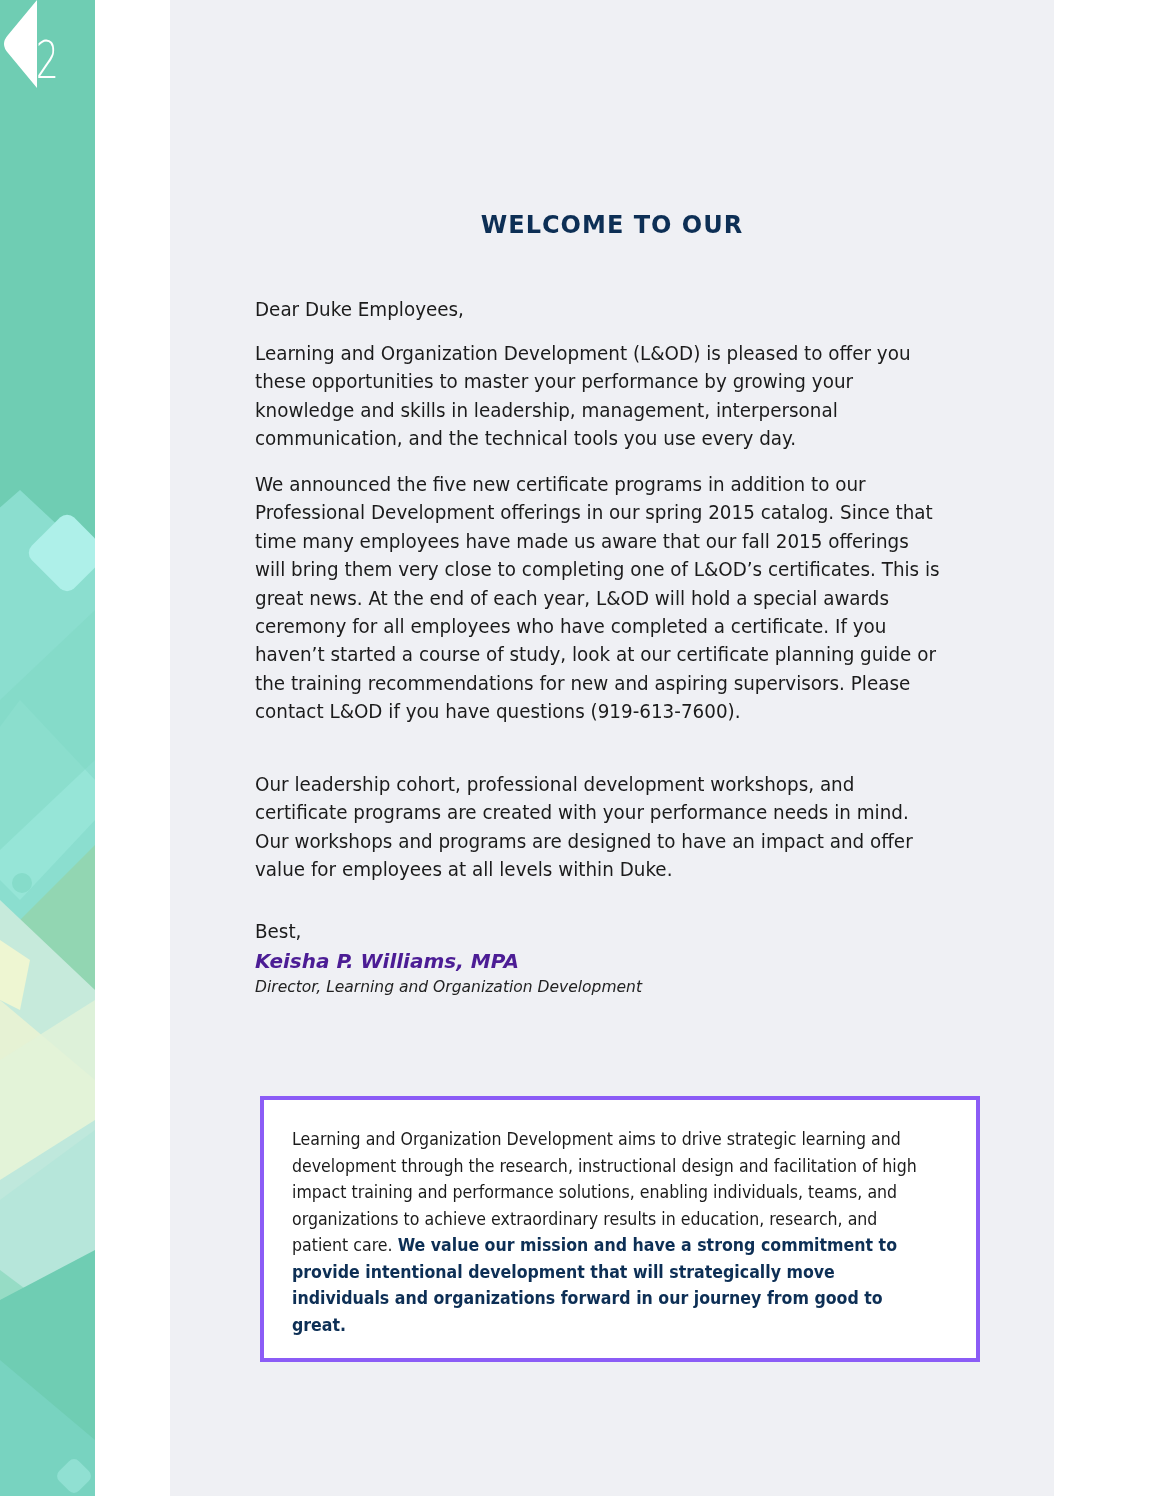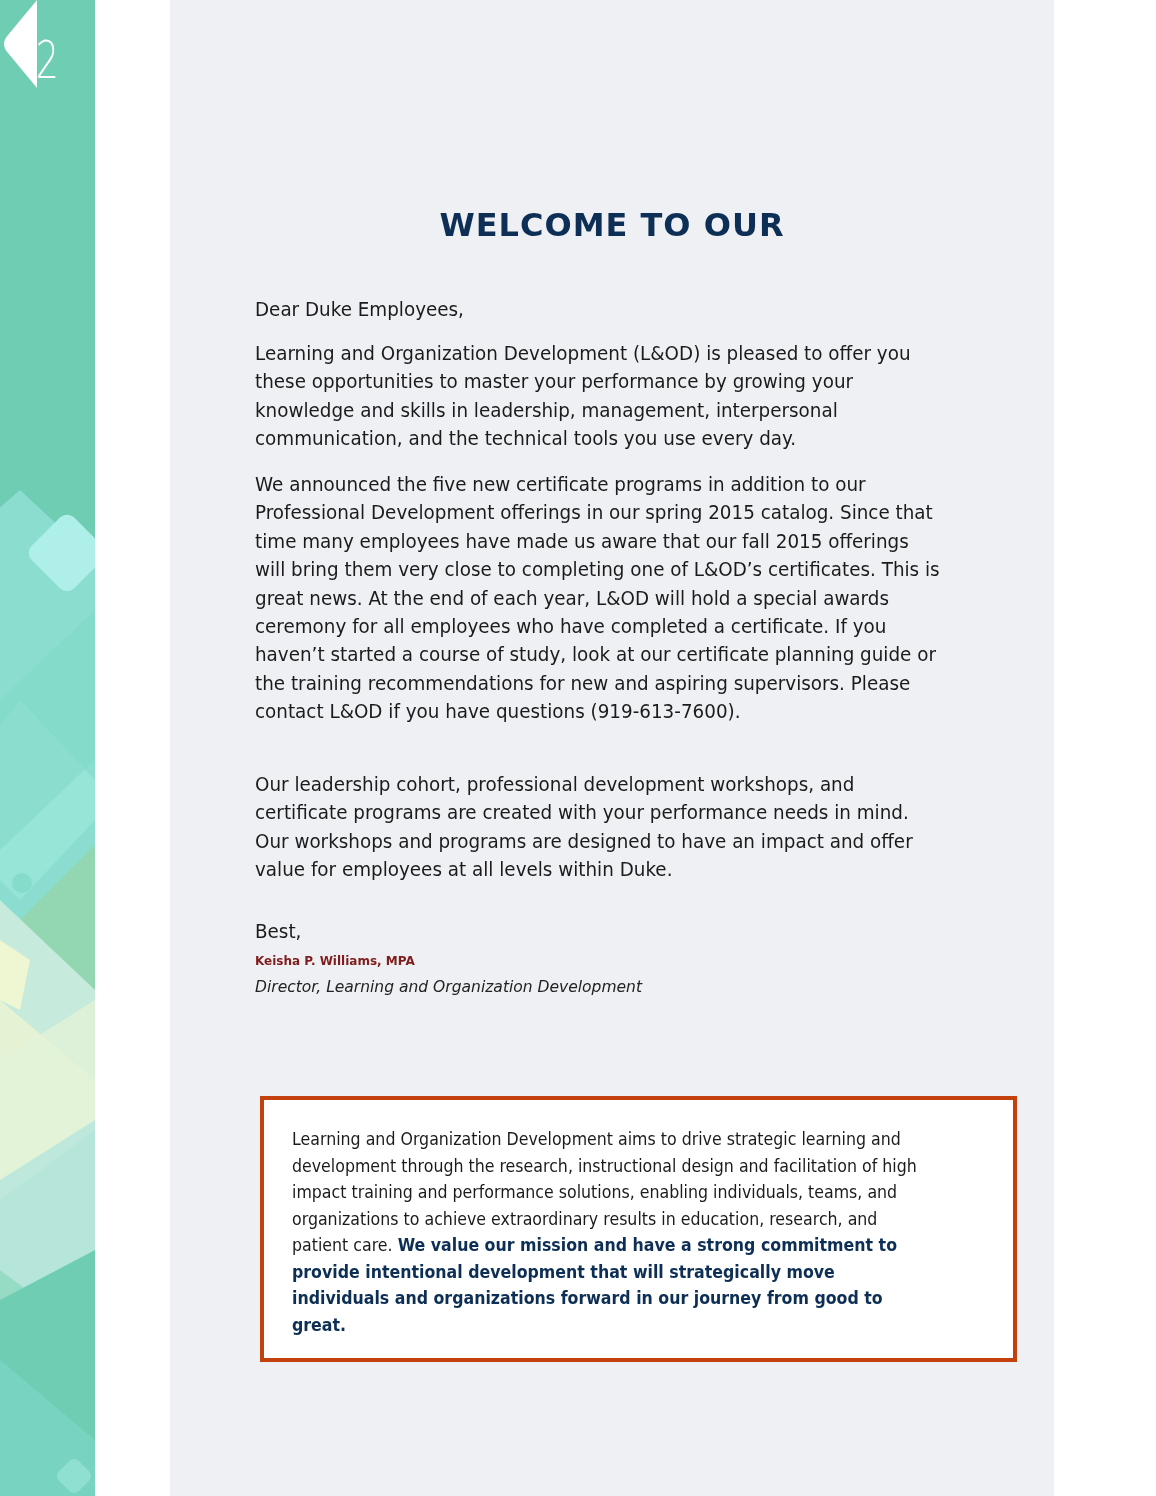--- a/index.html
+++ b/index.html
@@ -24,47 +24,47 @@
     .white-gutter {
       position: absolute; left: 95px; top: 0; width: 75px; height: 1496px; background: #ffffff;
     }
     .page-panel {
       position: absolute; left: 170px; top: 0; width: 884px; height: 1496px;
       background: #eff0f4;
     }
     .title {
       position: absolute; left: 170px; width: 884px; top: 208px; text-align: center;
       color: #0d2f55; font-family: "DejaVu Sans", sans-serif; font-weight: bold;
-      font-size: 32px; line-height: 35px; letter-spacing: 1px;
+      font-size: 24px; line-height: 35px; letter-spacing: 1px;
     }
     .body-text {
       position: absolute; left: 255px; width: 730px;
       color: #1b1b1b; font-family: "DejaVu Sans", sans-serif;
       font-size: 19.5px; line-height: 28.4px;
       transform: scaleX(0.94); transform-origin: 0 0;
     }
     .body-text p { margin: 0; }
     .salutation { top: 296px; }
     .para1 { top: 340px; }
     .para2 { top: 471px; }
     .para3 { top: 771px; }
     .closing { top: 918px; }
     .signer-name {
       position: absolute; left: 255px; top: 950px;
-      font-family: "DejaVu Sans", sans-serif; font-weight: bold; font-size: 12px;
-      color: #7f1d1d; line-height: 22px;
+      font-family: "DejaVu Sans", sans-serif; font-weight: bold; font-size: 20px;
+      color: #4c1d95; line-height: 22px; font-style: italic;
     }
     .signer-title {
       position: absolute; left: 255px; top: 976px;
       font-family: "DejaVu Sans", sans-serif; font-style: italic; font-size: 16px;
       color: #222; line-height: 22px; transform: scaleX(0.97); transform-origin: 0 0;
     }
     .mission-box {
       position: absolute; left: 260px; top: 1096px; width: 712px; height: 258px;
-      border: 4px solid #c2410c; background: #ffffff; box-sizing: content-box; padding-left: 37px;
+      border: 4px solid #8b5cf6; background: #ffffff; box-sizing: content-box;
     }
     .mission-text {
       position: absolute; left: 28px; top: 26px; width: 700px;
       font-family: "DejaVu Sans", sans-serif; font-size: 17.2px; line-height: 26.5px;
       color: #1b1b1b; transform: scaleX(0.92); transform-origin: 0 0;
     }
     .mission-commitment {
       font-weight: bold; color: #0d2f55;
     }
     .right-margin {

